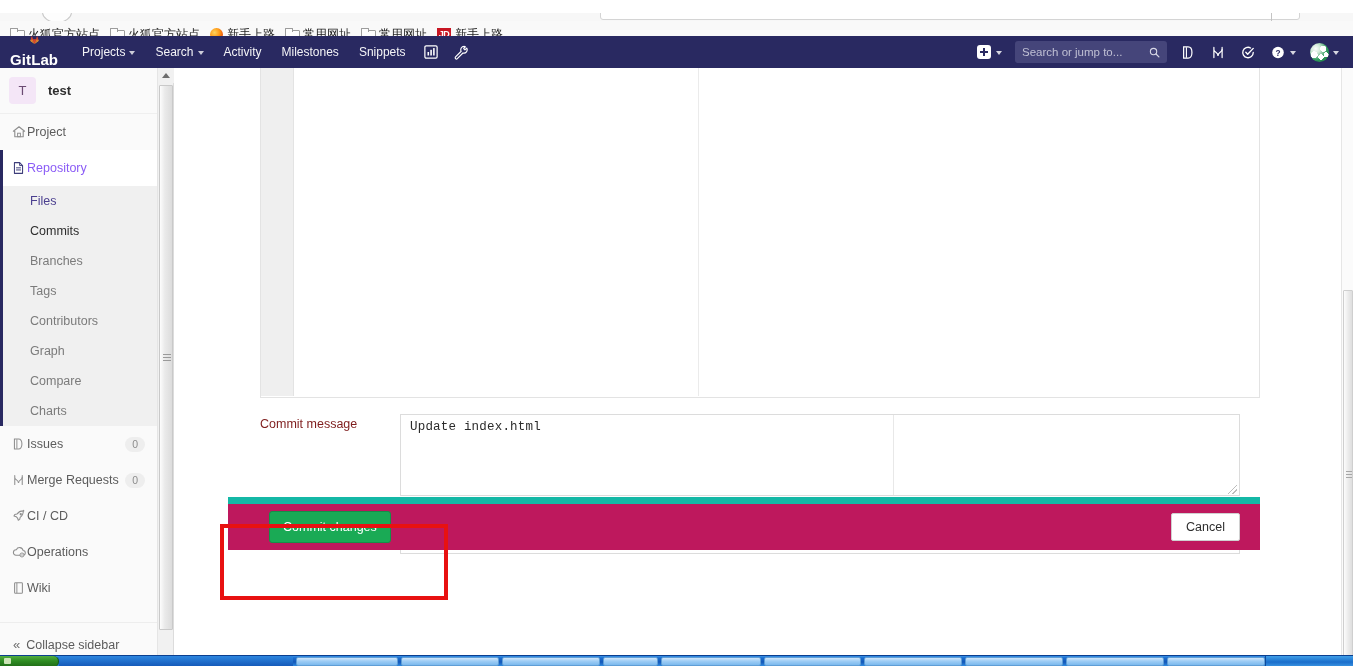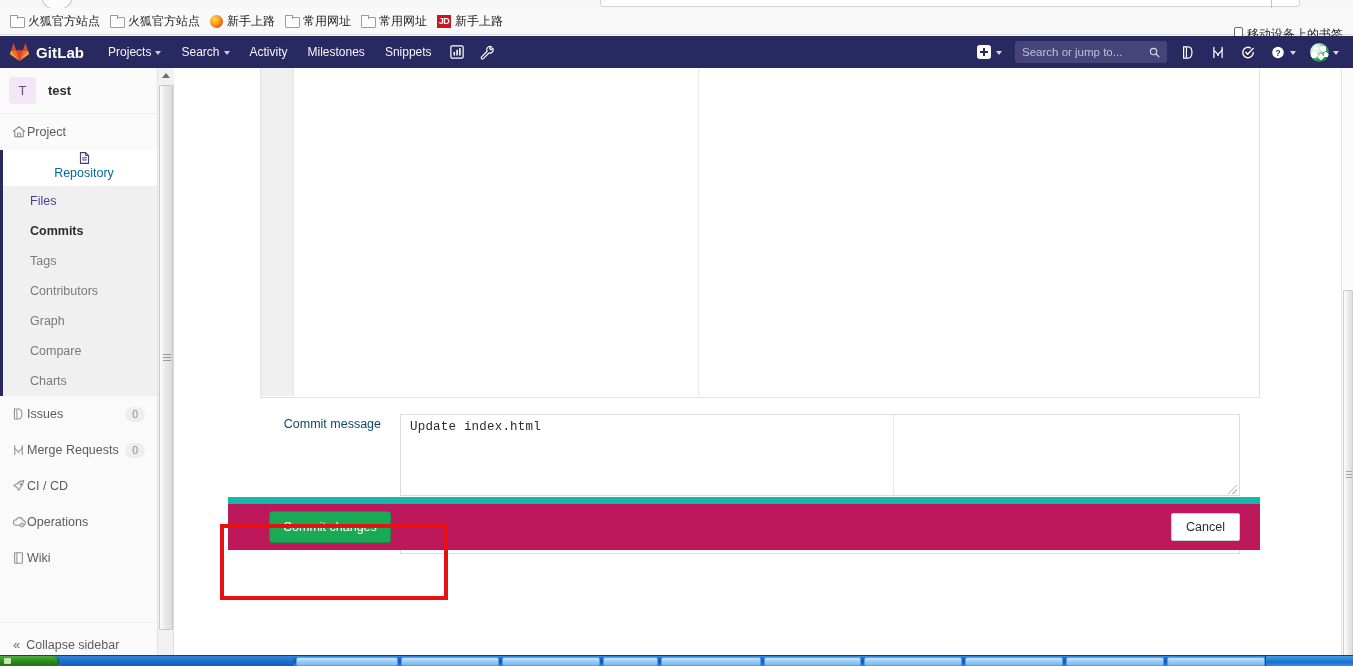--- a/index.html
+++ b/index.html
@@ -7,21 +7,21 @@
     margin: 0; padding: 0;
     width: 1353px; height: 666px;
     overflow: hidden;
     background: #fff;
     font-family: "Liberation Sans", sans-serif;
   }
   #root { position: relative; width: 1353px; height: 666px; }
 
   
   .browser-chrome {
-    position: absolute; left: 0; top: 0; width: 1353px; height: 40px;
+    position: absolute; left: 0; top: 13px; width: 1353px; height: 40px;
     background: #f7f7f7;
     overflow: hidden;
   }
   .chrome-toolbar-strip {
     position: absolute; left: 0; top: 0; width: 1353px; height: 8px;
     background: #f7f7f7;
   }
   .back-arc {
     position: absolute; left: 42px; top: -12px;
     width: 30px; height: 22px;
@@ -93,21 +93,21 @@
 
   
   .navbar {
     position: absolute; left: 0; top: 36px; width: 1353px; height: 32px;
     background: #292961;
     display: flex; align-items: center;
   }
   .nav-left { display:flex; align-items:center; height:32px; }
   .gl-logo-wrap {
     display:flex; align-items:center; gap:7px;
-    padding: 0 14px 0 10px; height: 32px;
+    padding: 0 14px 0 10px; height: 32px; flex-direction: column;
   }
   .gl-fox { width: 19px; height: 18px; display:block; }
   .gl-word {
     color:#fff; font-size:15px; font-weight:600; letter-spacing:0.1px;
   }
   .nav-link {
     color: #fff; font-size: 12px; padding: 0 10px; height: 32px;
     display: flex; align-items: center; gap: 4px; cursor: pointer;
     opacity: 0.95;
   }
@@ -174,39 +174,39 @@
     font-weight:400;
   }
   .proj-name { font-size:13px;color:#2e2e2e;font-weight:600; }
   .nav-sec { list-style:none;margin:0;padding:0; }
   .s-item {
     display:flex;align-items:center;gap:1px;height:36px;padding-left:11px;
     font-size:12.5px;color:#5c5c5c;cursor:pointer;position:relative;
   }
   .s-item .s-ic { width:15px;height:15px;flex:0 0 auto;display:flex;align-items:center;justify-content:center; }
   .s-item.active {
-    background:#fff;color:#0369a1;font-weight:400;flex-direction:column;
+    background:#fff;color:#8b5cf6;font-weight:400;
   }
   .s-item.active::before {
     content:"";position:absolute;left:0;top:0;bottom:0;width:3px;background:#292961;
   }
   .s-badge {
     margin-left:auto;margin-right:12px;background:#eeeeee;color:#8c8c8c;
     font-size:10.5px;border-radius:9px;padding:1px 7px;line-height:13px;
   }
   .subnav {
     background:#f0f0f0;list-style:none;margin:0;padding:0;position:relative;
   }
   .subnav::before{content:"";position:absolute;left:0;top:0;bottom:0;width:3px;background:#292961;}
   .sub-item {
     height:30px;display:flex;align-items:center;padding-left:30px;
     font-size:12.5px;color:#7b7b7b;cursor:pointer;
   }
   .sub-item.link{ color:#4b3f8f; }
-  .sub-item.current{ color:#2e2e2e; font-weight:700;text-align:center; }
+  .sub-item.current{ color:#2e2e2e; font-weight:400;text-align:center; }
   .collapse-bar {
     position:absolute;left:0;bottom:0;width:157px;height:44px;
     border-top:1px solid #ededed;background:#fafafa;
     display:flex;align-items:center;gap:8px;padding-left:13px;
     font-size:12.5px;color:#5c5c5c;cursor:pointer;
   }
   .chev2 { font-size:13px;color:#6e6e6e;letter-spacing:-2px; }
 
   
   .sb-scroll {
@@ -241,22 +241,22 @@
     position:absolute;left:0;top:0;width:33px;height:328px;
     background:#efefef;border-right:1px solid #e3e3e3;
   }
   .editor-rule {
     position:absolute;left:437px;top:0;width:1px;height:328px;background:#ebebeb;
   }
 
   .form-area { position:absolute;left:85px;top:330px;width:1000px; }
   .form-row { display:flex; align-items:flex-start; padding-top:16px; }
   .form-label {
-    width:140px; text-align:right; padding-right:19px;
-    font-size:12.5px; color:#0c4a6e; line-height:20px;
+    width:140px; text-align:left; padding-right:19px;
+    font-size:12.5px; color:#7f1d1d; line-height:20px;
   }
   .cm-wrap {
     position:relative; width:840px; height:82px;
     border:1px solid #dcdcdc; background:#fff;
   }
   .cm-wrap .cm-rule {
     position:absolute;left:492px;top:0;width:1px;height:80px;background:#e8e8e8;
   }
   .cm-text {
     position:absolute;left:9px;top:5px;
@@ -521,20 +521,23 @@
         </span>
         <span>Repository</span>
       </li>
 
       <ul class="subnav">
         <li class="sub-item link">
           <span>Files</span>
         </li>
         <li class="sub-item current">
           <span>Commits</span>
+        </li>
+        <li class="sub-item">
+          <span>Branches</span>
         </li>
         <li class="sub-item">
           <span>Tags</span>
         </li>
         <li class="sub-item">
           <span>Contributors</span>
         </li>
         <li class="sub-item">
           <span>Graph</span>
         </li>

